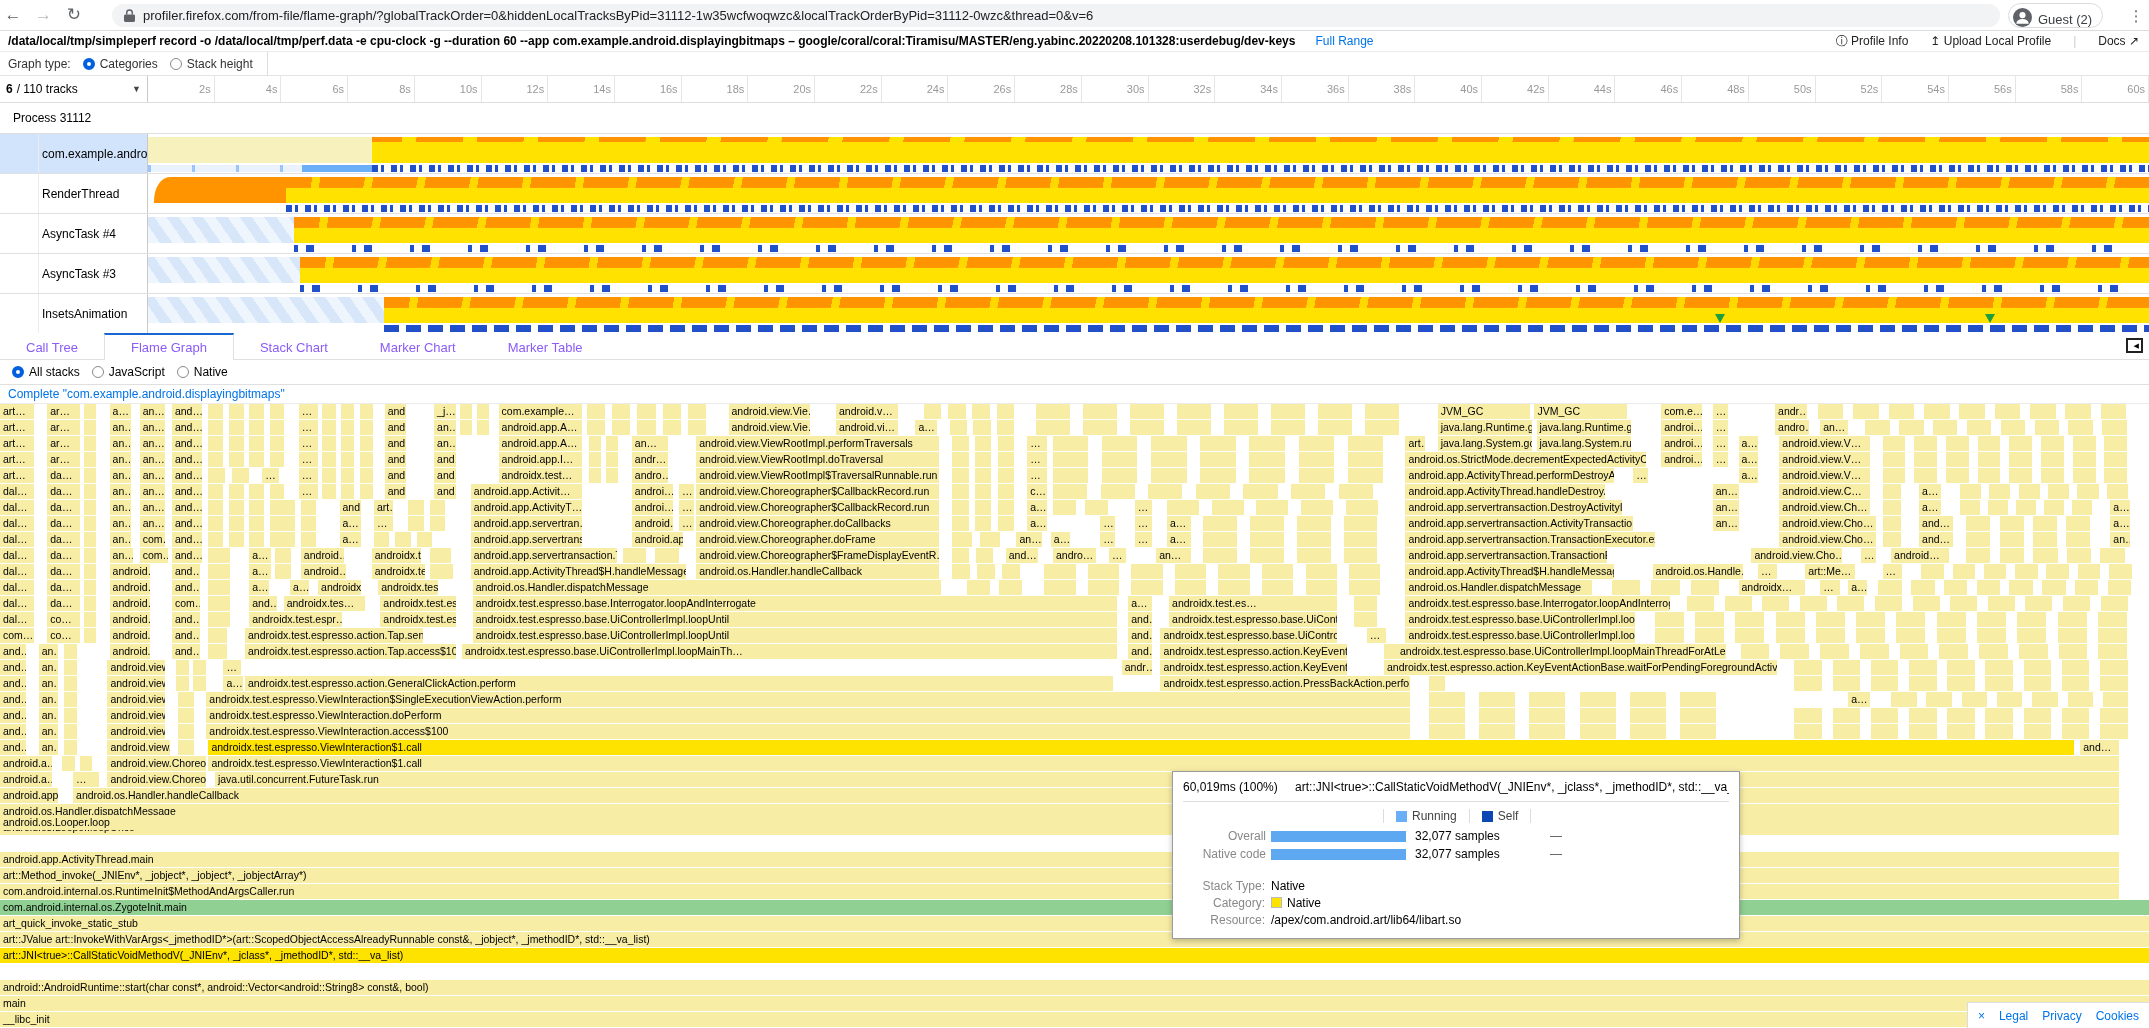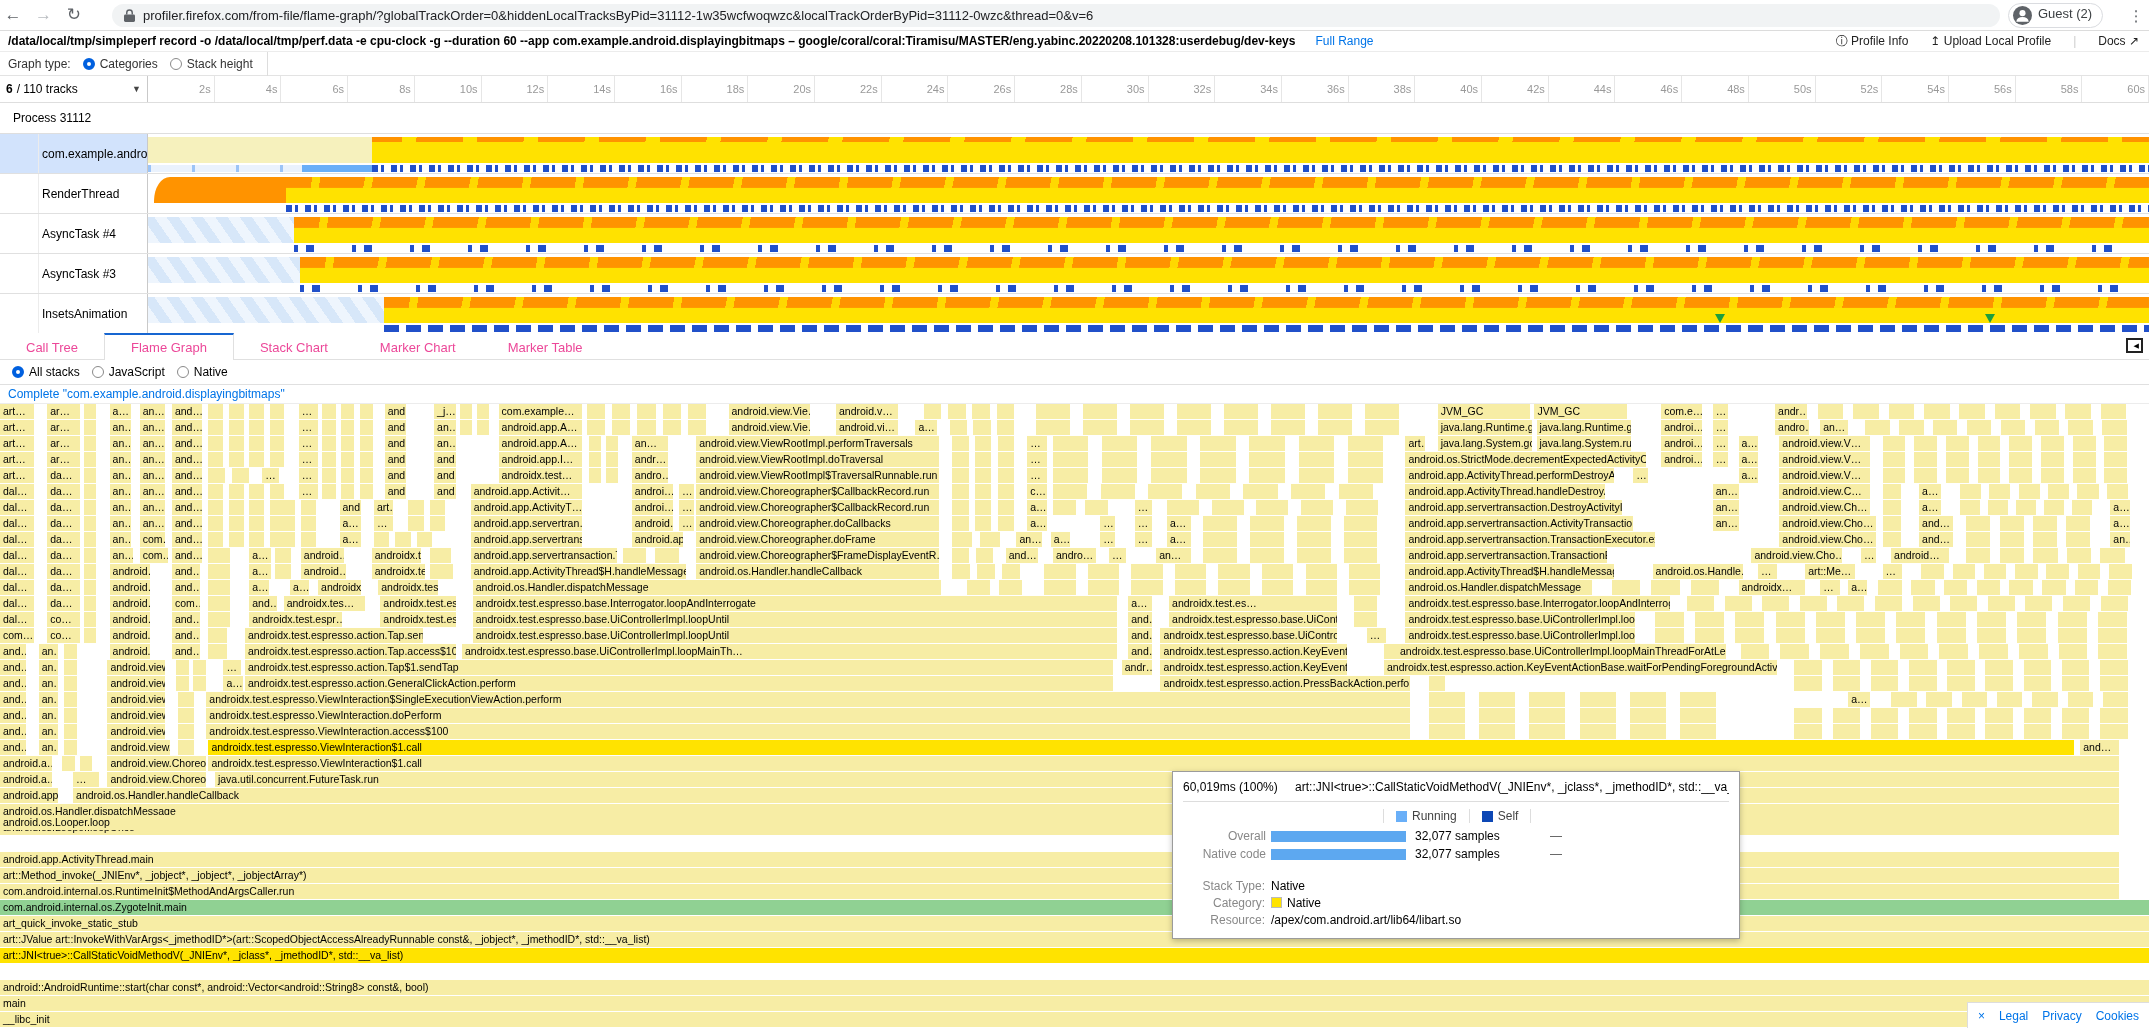--- a/index.html
+++ b/index.html
@@ -6,21 +6,21 @@
   html,body { width:2149px; height:1028px; overflow:hidden; background:#fff;
     font-family:"Liberation Sans", sans-serif; color:#000; }
   .abs { position:absolute; }
   
   #browser { left:0; top:0; width:2149px; height:31px; background:#fff; border-bottom:1px solid #dcdcdc; }
   .navbtn { display:inline-block; font-size:17px; color:#5f6368; width:26px; text-align:center; line-height:30px; cursor:pointer; }
   #urlpill { left:112px; top:4px; width:1888px; height:23px; background:#f1f3f4; border-radius:12px;
     display:flex; align-items:center; padding:0 12px; font-size:13px; color:#202124; }
   #urlpill svg { margin-right:8px; flex:none; }
   #guestchip { left:2008px; top:3px; height:25px; border:1px solid #dadce0; border-radius:13px;
-    display:flex; align-items:flex-start; padding:2px 10px 0 4px; font-size:13px; color:#3c4043; gap:6px; cursor:pointer; }
+    display:flex; align-items:flex-end; padding:12px 10px 0 4px; font-size:13px; color:#3c4043; gap:6px; cursor:pointer; }
   #kebab { left:2126px; top:0; width:20px; line-height:31px; font-size:15px; color:#5f6368; text-align:center; cursor:pointer; }
   
   #cmdbar { left:0; top:31px; width:2149px; height:21px; background:#fff; border-bottom:1px solid #ececec;
     display:flex; align-items:center; font-size:12px; }
   #cmdtext { font-weight:bold; margin-left:8px; white-space:nowrap; }
   #fullrange { color:#0074e8; margin-left:20px; cursor:pointer; }
   #cmdright { margin-left:auto; display:flex; align-items:center; gap:22px; margin-right:10px; color:#222; }
   #cmdright .hbtn { cursor:pointer; white-space:nowrap; }
   #cmdright .sep { color:#ccc; }
   
@@ -58,21 +58,21 @@
   .p-orange { background:#ff9300; border-top-left-radius:16px 24px; }
   .p-stripes { background:repeating-linear-gradient(55deg,#eef5fd 0 10px,#d7e7f9 10px 20px); }
   .m-pale { background:#eaf2fd; background-image:repeating-linear-gradient(90deg,#9cc4f7 0 3px,transparent 3px 44px); }
   .m-solid { background:#6aaff8; }
   .m-dense { background:repeating-linear-gradient(90deg,#2150c9 0 6px,transparent 6px 9px,#2150c9 9px 12px,transparent 12px 19px); }
   .m-sparse { background:repeating-linear-gradient(90deg,#2150c9 0 4px,transparent 4px 12px,#2150c9 12px 20px,transparent 20px 58px); }
   .m-thick { background:repeating-linear-gradient(90deg,#2150c9 0 15px,transparent 15px 22px); }
   .tri { position:absolute; top:-11px; width:0; height:0; border-left:5px solid transparent; border-right:5px solid transparent; border-top:9px solid #1e9e3e; }
   
   #tabsrow { left:0; top:333px; width:2149px; height:27px; background:#fff; border-bottom:1px solid #e0e0e0; display:flex; }
-  .tab { padding:0 26px; line-height:25px; font-size:13px; color:#ec4899; cursor:pointer; border-top:2px solid transparent; }
+  .tab { padding:0 26px; line-height:25px; font-size:13px; color:#8b5cf6; cursor:pointer; border-top:2px solid transparent; }
   .tab.sel { border-top:2px solid #1766d1; border-left:1px solid #e0e0e0; border-right:1px solid #e0e0e0; margin-bottom:-1px; background:#fff; }
   #sbtoggle { position:absolute; right:6px; top:5px; width:17px; height:15px; border:2px solid #222; cursor:pointer;
     display:flex; align-items:center; justify-content:flex-end; font-size:7px; padding-right:2px; }
   
   #radiorow { left:0; top:360px; width:2149px; height:25px; background:#fff; border-bottom:1px solid #e0e0e0;
     display:flex; align-items:center; font-size:12px; }
   #filterbox { margin-left:auto; display:flex; align-items:center; margin-right:8px; gap:6px; color:#333; }
   #filterinput { width:392px; height:19px; border:1px solid #b1b1b1; border-radius:2px; display:flex; align-items:center;
     padding:0 5px; gap:5px; background:#fff; }
   #filterinput .ph { color:#777; font-size:12px; }
@@ -908,21 +908,20 @@
       <div class="fbox" style="left: 92.1%; width: 1.332%;"></div>
       <div class="fbox" style="left: 93.95%; width: 1.332%;"></div>
       <div class="fbox" style="left: 95.8%; width: 1.332%;"></div>
       <div class="fbox" style="left: 97.65%; width: 1.332%;"></div>
     </div>
     <div class="frow" style="top: 256px;">
       <div class="fbox" style="left: 0%; width: 1.2%;">and…</div>
       <div class="fbox" style="left: 1.8%; width: 0.9%;">an…</div>
       <div class="fbox" style="left: 5%; width: 2.7%;">android.view.ViewRo…</div>
       <div class="fbox" style="left: 10.4%; width: 0.8%;">…</div>
-      <div class="fbox" style="left: 11.4%; width: 40.4%;">androidx.test.espresso.action.Tap$1.sendTap</div>
       <div class="fbox" style="left: 52.2%; width: 1.4%;">andr…</div>
       <div class="fbox" style="left: 54%; width: 8.7%;">androidx.test.espresso.action.KeyEvent…</div>
       <div class="fbox" style="left: 64.4%; width: 18.3%;">androidx.test.espresso.action.KeyEventActionBase.waitForPendingForegroundActivities</div>
       <div class="fbox" style="left: 3%; width: 0.576%;"></div>
       <div class="fbox" style="left: 8.2%; width: 0.576%;"></div>
       <div class="fbox" style="left: 9%; width: 0.576%;"></div>
       <div class="fbox" style="left: 83.5%; width: 1.28%;"></div>
       <div class="fbox" style="left: 85.2778%; width: 1.28%;"></div>
       <div class="fbox" style="left: 87.0556%; width: 1.28%;"></div>
       <div class="fbox" style="left: 88.8333%; width: 1.28%;"></div>

